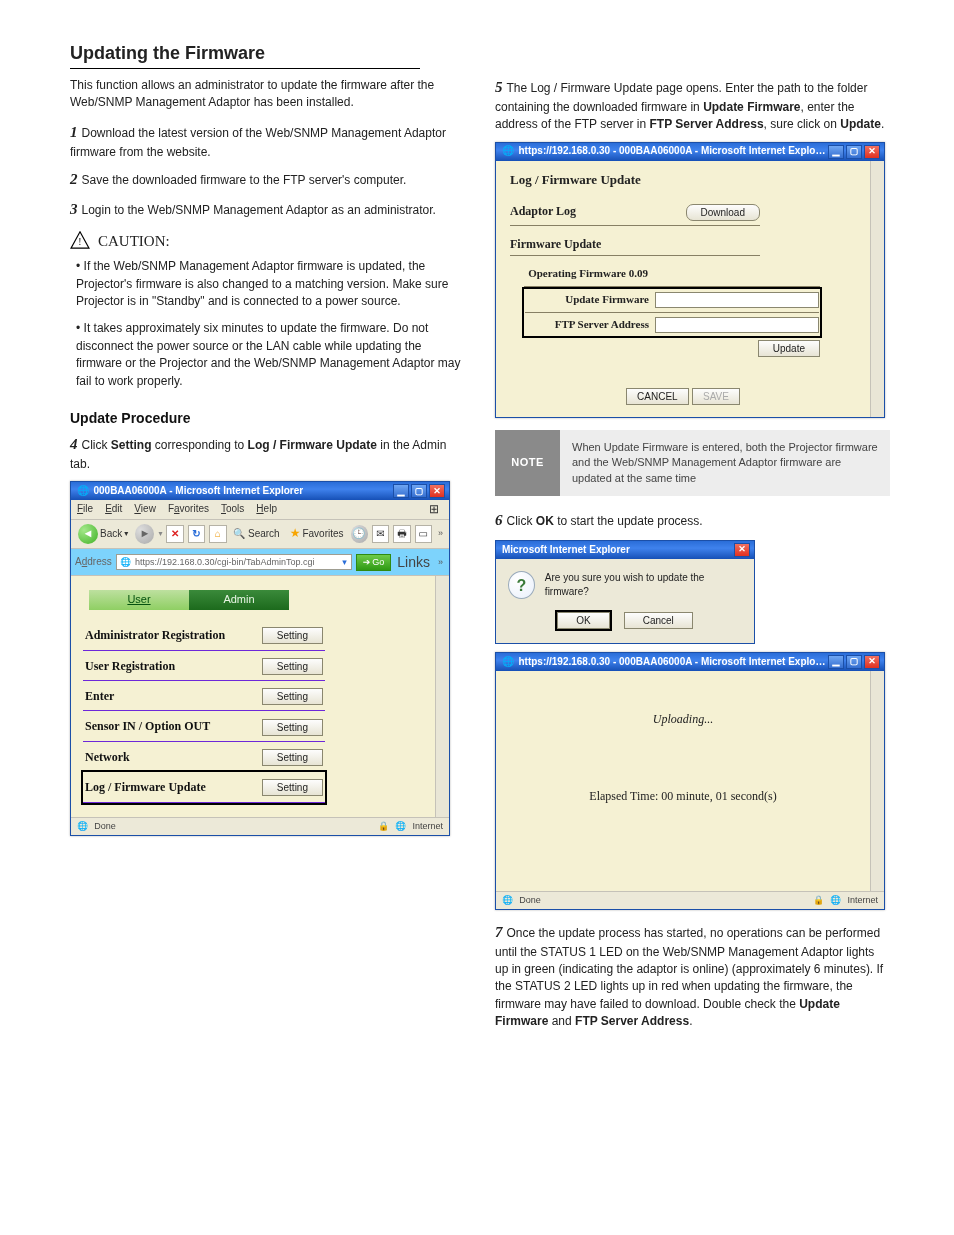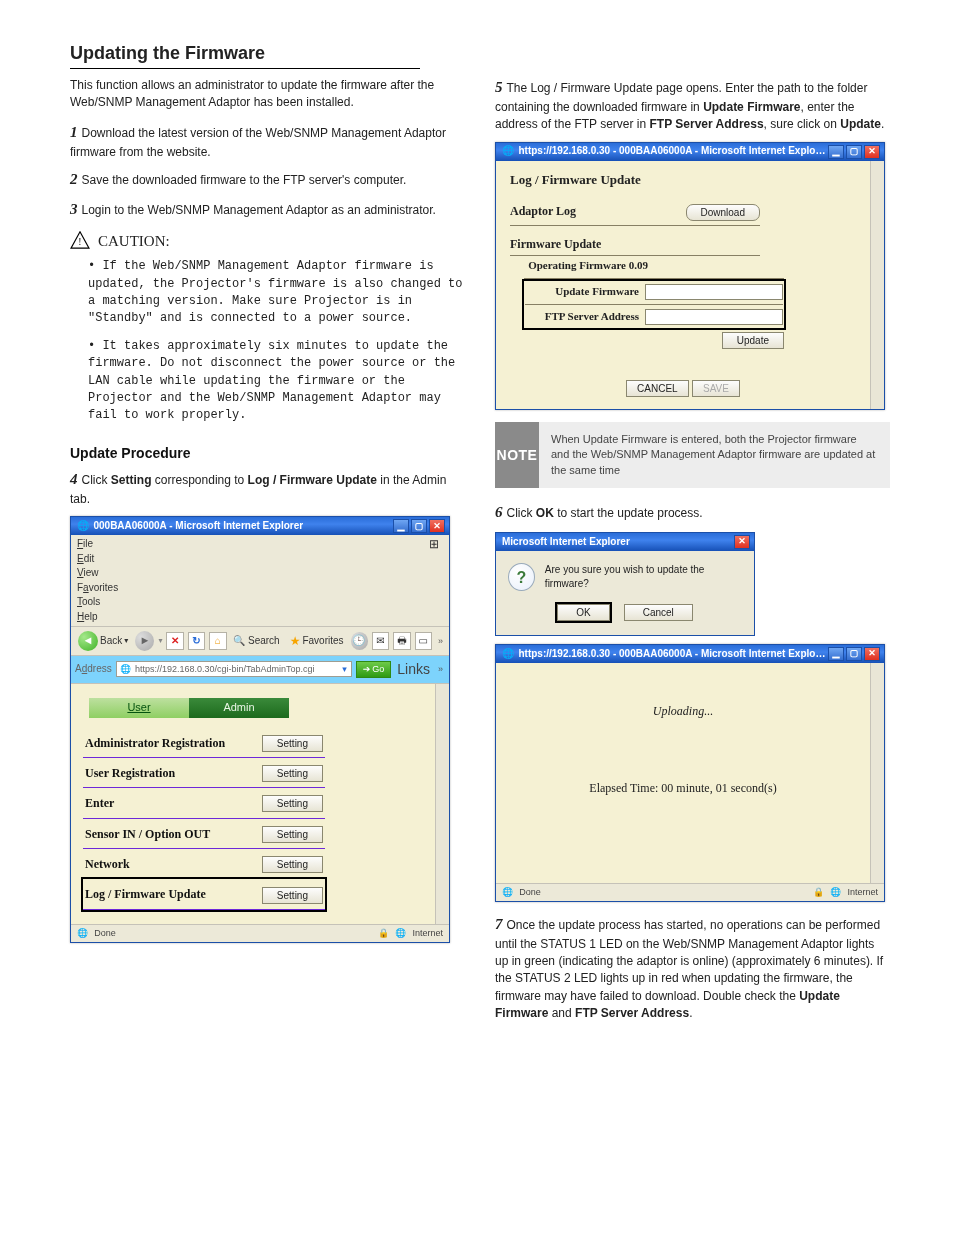--- a/index.html
+++ b/index.html
@@ -29,28 +29,28 @@
   .right-col { width: 395px; }
   p { margin: 6px 0 10px 0; }
   .step { margin: 6px 0 8px 0; }
   .step-num { font-family: Georgia, serif; font-size: 15px; font-style: italic; font-weight: bold; margin-right: 4px; }
   .caution-row { display:flex; align-items:flex-start; gap:8px; margin-top:10px; }
   .caution-icon {
     width:20px; height:18px; display:inline-block;
   }
   .caution-icon svg { width:20px; height:18px; }
   .caution-label { font-family: "Times New Roman", serif; font-size: 15px; }
-  .sub { margin-left: 18px; font-family: Liberation Mono, monospace; }
+  .sub { margin-left: 6px; }
   .note-box {
     display:flex; margin: 10px 0 14px 0;
   }
   .note-tab {
-    background:#8a8a8a; color:#fff; width:44px;
+    background:#8a8a8a; color:#fff; width:65px;
     display:flex; align-items:center; justify-content:center;
-    font-size:14px; font-weight:bold; letter-spacing:0.5px;
+    font-size:11px; font-weight:bold; letter-spacing:0.5px;
   }
   .note-body {
     background:#ededed; color:#444; flex:1;
     padding:10px 12px; font-size:11px; line-height:1.4;
   }
   h3.sub-head {
     font-size: 14px; font-weight: bold; margin: 18px 0 6px 0;
     color:#111;
   }
 
@@ -74,21 +74,21 @@
   .winbtn {
     width:16px; height:14px; border:1px solid #1b4fa8;
     background: linear-gradient(to bottom,#6fa6f3,#346ed0);
     display:flex; align-items:center; justify-content:center;
     font-size:9px; color:#fff;
   }
   .winbtn.close { background: linear-gradient(to bottom,#f07060,#e03020); }
   
   .ie-menubar {
     background:#ece9d8; font-size:10px; padding:2px 6px; border-bottom:1px solid #c5c2b8;
-    display:flex; gap:0; color:#333; position:relative;flex-direction:column;
+    display:flex; gap:12px; color:#333; position:relative;
   }
   .ie-menubar .flag {
     position:absolute; right:4px; top:1px; width:16px; height:14px;
   }
   .ie-menubar .flag span { font-size:12px; }
   .ie-toolbar {
     background:#ece9d8; padding:3px 4px; border-bottom:1px solid #c5c2b8;
     display:flex; align-items:center; gap:4px; font-size:10px; color:#333;
     position:relative;
   }
@@ -185,21 +185,21 @@
     font-family:"Times New Roman",serif; font-weight:bold; font-size:12px;
   }
   .fw-row {
     display:flex; align-items:center; gap:10px;
     border-bottom:1px solid #878064;
     padding:4px 0;
     width:250px;
   }
   .fw-row .setting-btn { margin-left:auto;border-radius:7px; }
   .fw-sub {
-    margin: 0 0 0 14px; width: 260px;
+    margin: 8px 0 0 14px; width: 296px;
   }
   .fw-line {
     display:flex; align-items:center; padding:2px 0;
     font-family:"Times New Roman",serif; font-size:11px;
   }
   .fw-line .lbl { width:130px; text-align:right; padding-right:6px; font-weight:bold; }
   .fw-line input[type=text] {
     flex:1; height:16px; border:1px solid #8a876f; background:#fff; font-size:10px;
   }
   .fw-boxed { outline:2px solid #000; padding:1px; }

